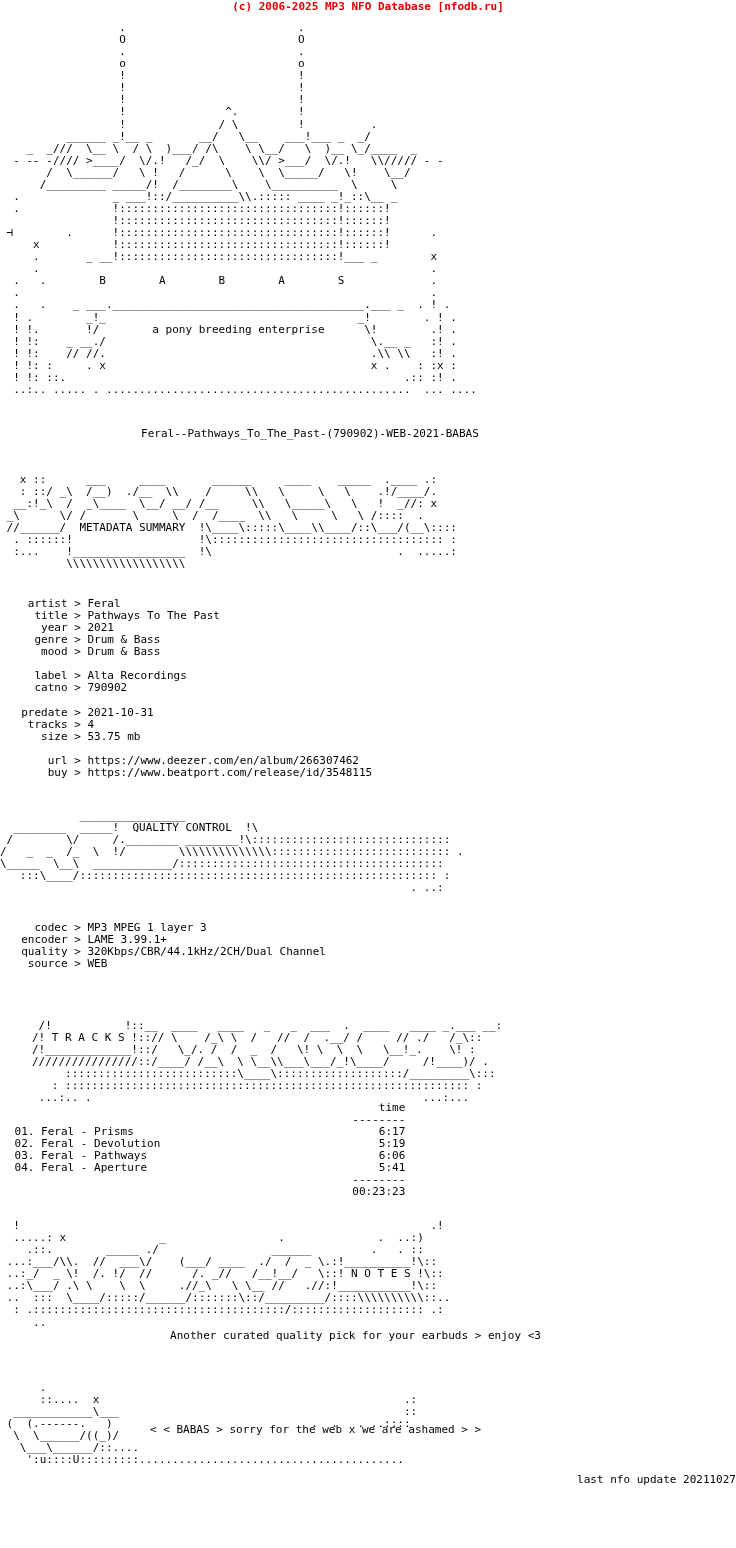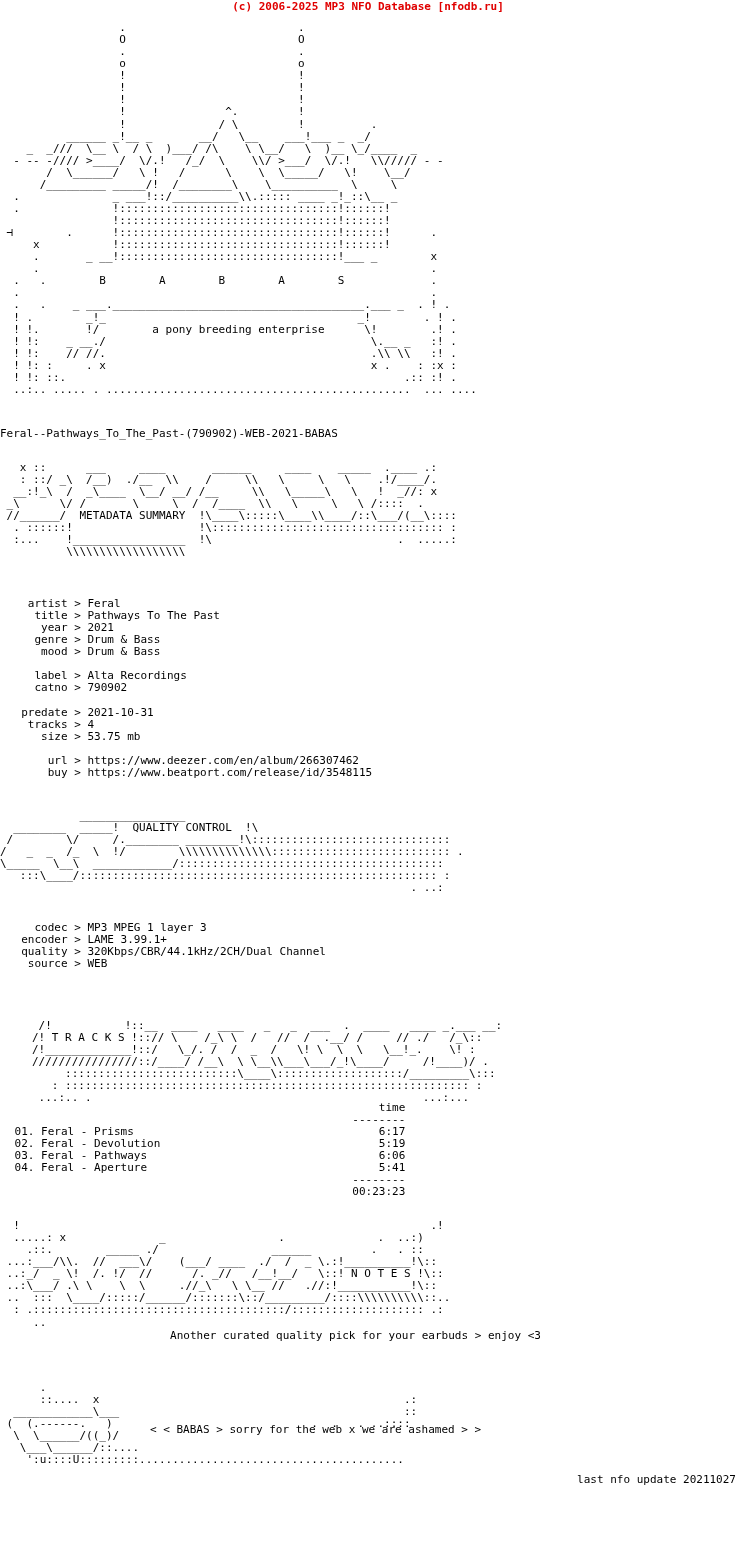--- a/index.html
+++ b/index.html
@@ -79,23 +79,23 @@
   .                                                              .
   .   .    _ ___.______________________________________.___ _  . ! .
   ! .        _!_                                      _!        . ! .
   ! !.       !/        a pony breeding enterprise      \!        .! .
   ! !:    _ __./                                        \.__ _   :! .
   ! !:    // //.                                        .\\ \\   :! .
   ! !: :     . x                                        x .    : :x :
   ! !: ::.                                                   .:: :! .
   ..:.. ..... . ..............................................  ... ....</pre>
 
-  <pre class="art" style="text-align: left; position: absolute; top: 428px; left: 0px; width: 620px;">Feral--Pathways_To_The_Past-(790902)-WEB-2021-BABAS</pre>
+  <pre class="art" style="text-align: center; position: absolute; top: 428px; left: 0px; width: 620px;">Feral--Pathways_To_The_Past-(790902)-WEB-2021-BABAS</pre>
 
-  <pre class="art" style="position: absolute; top: 462px; left: 0px; width: 736px;">   x ::      ___     ____       ______     ____    _____  .____ .:
+  <pre class="art" style="position: absolute; top: 474px; left: 0px; width: 736px;">   x ::      ___     ____       ______     ____    _____  .____ .:
    : ::/ _\  /__)  ./__  \\    /     \\   \     \   \    .!/____/.
   __:!_\  /  _\____  \__/ __/ /__     \\   \_____\   \   !  _//: x
  _\      \/ /       \     \  /  /____  \\   \     \   \ /::::  .
  //______/  METADATA SUMMARY  !\____\:::::\____\\____/::\___/(__\::::
   . ::::::!                   !\::::::::::::::::::::::::::::::::::: :
   :...    !_________________  !\                            .  .....:
           \\\\\\\\\\\\\\\\\\</pre>
 
   <pre class="art body-block" style="position: absolute; top: 598px; left: 0px; width: 736px;">   artist &gt; Feral
     title &gt; Pathways To The Past

